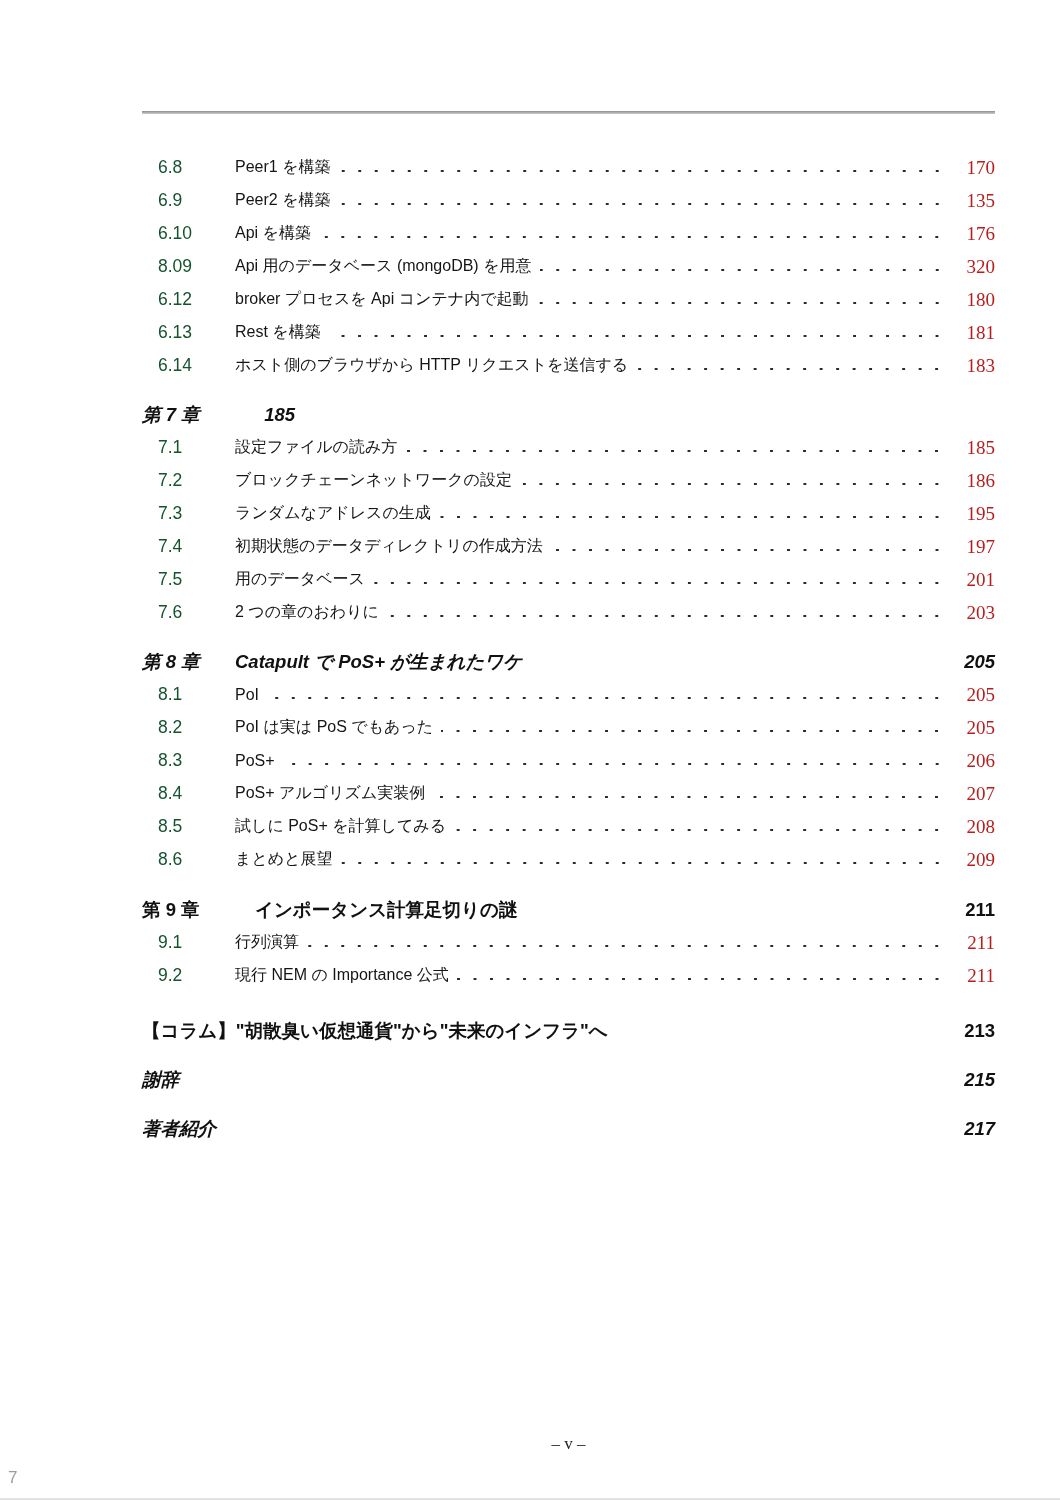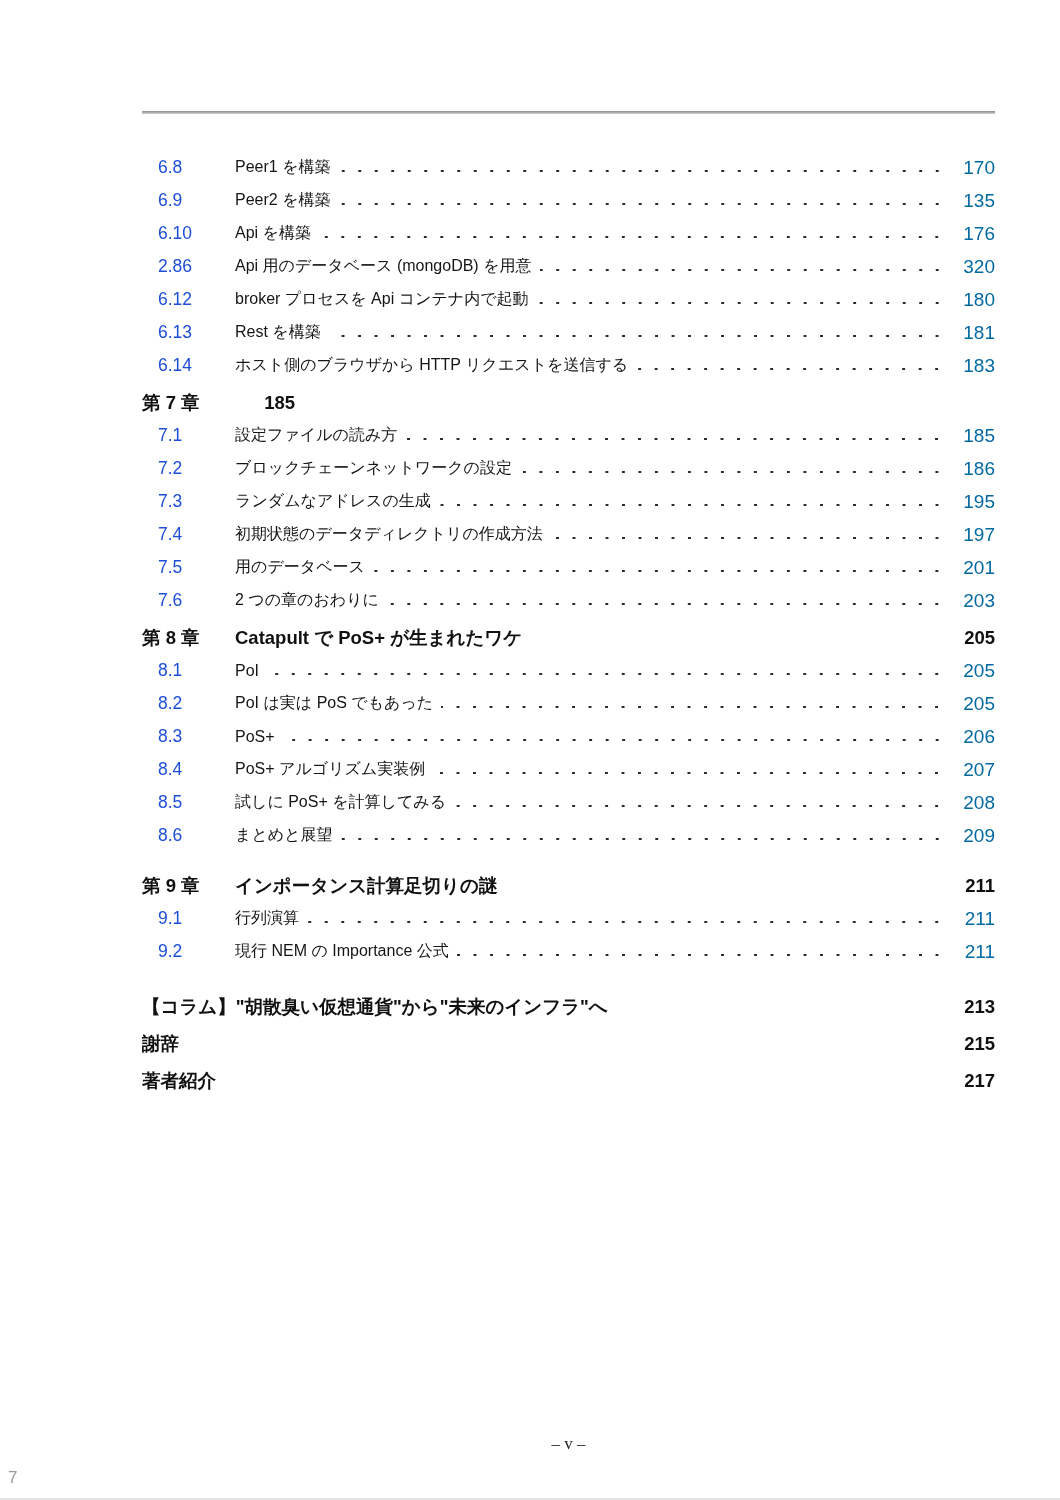--- a/index.html
+++ b/index.html
@@ -38,21 +38,21 @@
     align-items: center;
     height: 33px;
     white-space: nowrap;
   }
   
   .entry .num {
     margin-left: 16px;
     width: 77px;
     flex: 0 0 77px;
     font-size: 17.5px;
-    color: #1d4ed8;
+    color: #14532d;
   }
   .entry .etitle {
     font-size: 16px;
     color: #151515;
     flex: 0 0 auto;
     text-align: center;
   }
   .leader {
     flex: 1 1 auto;
     align-self: stretch;
@@ -60,23 +60,23 @@
     margin-right: 10px;
     background-image: radial-gradient(circle, #2a2a2a 1.1px, rgba(0,0,0,0) 1.35px);
     background-size: 16.5px 10px;
     background-repeat: repeat-x;
     background-position: right 0 bottom 8px;
   }
   .entry .page {
     flex: 0 0 40px;
     width: 40px;
     text-align: right;
-    font-family: Liberation Sans, sans-serif;
+    font-family: Liberation Serif, serif;
     font-size: 19px;
-    color: #0369a1;
+    color: #b91c1c;
   }
   
   .chapter-heading {
     font-weight: 700;
     font-size: 18.5px;
     color: #111111;
   }
   .chapter-heading .clabel {
     flex: 0 0 93px;
     width: 93px;
@@ -91,22 +91,22 @@
     font-weight: 700;
     font-size: 18.5px;
     color: #111111;
   }
   .extra {
     font-weight: 700;
     font-size: 18.5px;
     color: #111111;
   }
   .extra .xtitle { flex: 1 1 auto; }
-  .mt20 { margin-top: 4px; }
-  .mt17 { margin-top: 17px; }
+  .mt20 { margin-top: 16px; font-style: italic; }
+  .mt17 { margin-top: 17px; gap: 20px; }
   .mt22 { margin-top: 22px; }
   
   .footer {
     position: absolute;
     left: 142px;
     top: 1434px;
     width: 853px;
     text-align: center;
     font-family: "Liberation Serif", "DejaVu Serif", serif;
     font-size: 17px;
@@ -151,21 +151,21 @@
       <span class="leader"></span>
       <span class="page">135</span>
     </div>
     <div class="row entry">
       <span class="num">6.10</span>
       <span class="etitle">Api を構築</span>
       <span class="leader"></span>
       <span class="page">176</span>
     </div>
     <div class="row entry">
-      <span class="num">2.86</span>
+      <span class="num">8.09</span>
       <span class="etitle">Api 用のデータベース (mongoDB) を用意</span>
       <span class="leader"></span>
       <span class="page">320</span>
     </div>
     <div class="row entry">
       <span class="num">6.12</span>
       <span class="etitle">broker プロセスを Api コンテナ内で起動</span>
       <span class="leader"></span>
       <span class="page">180</span>
     </div>

